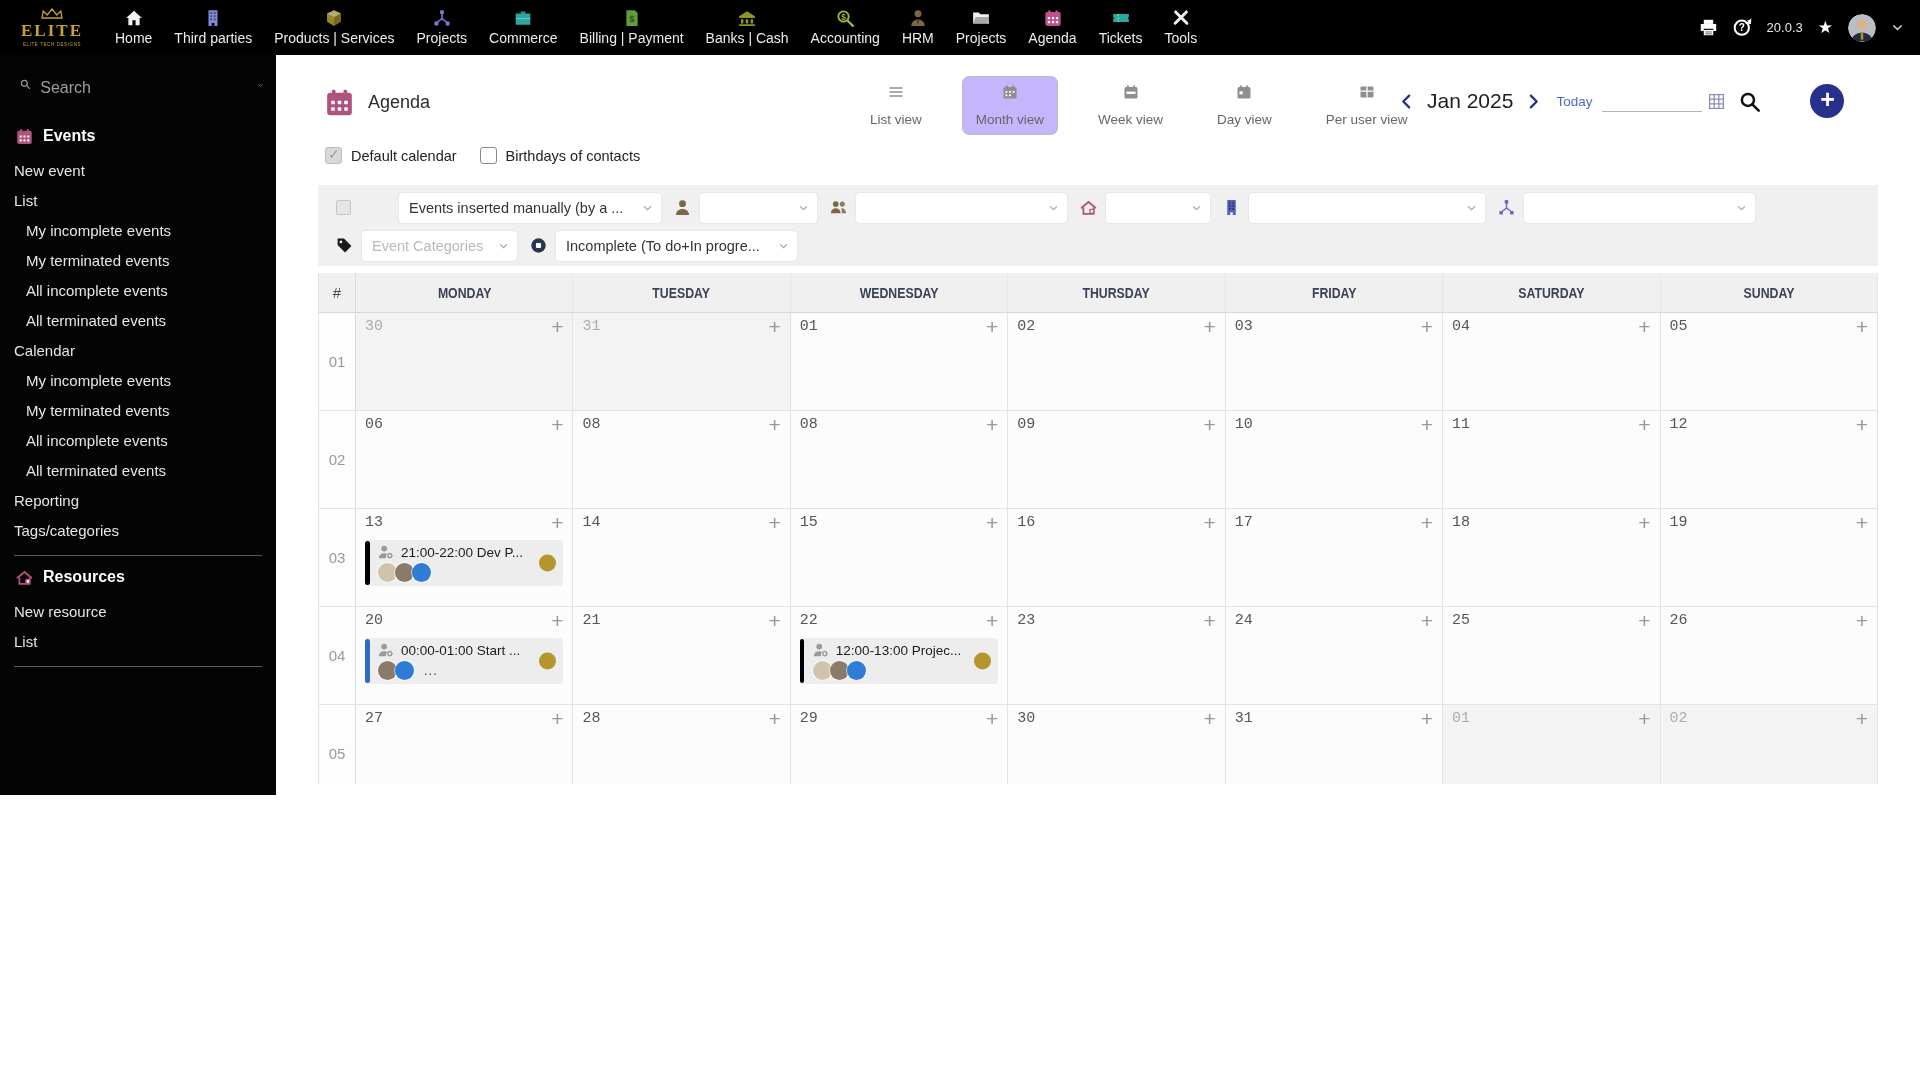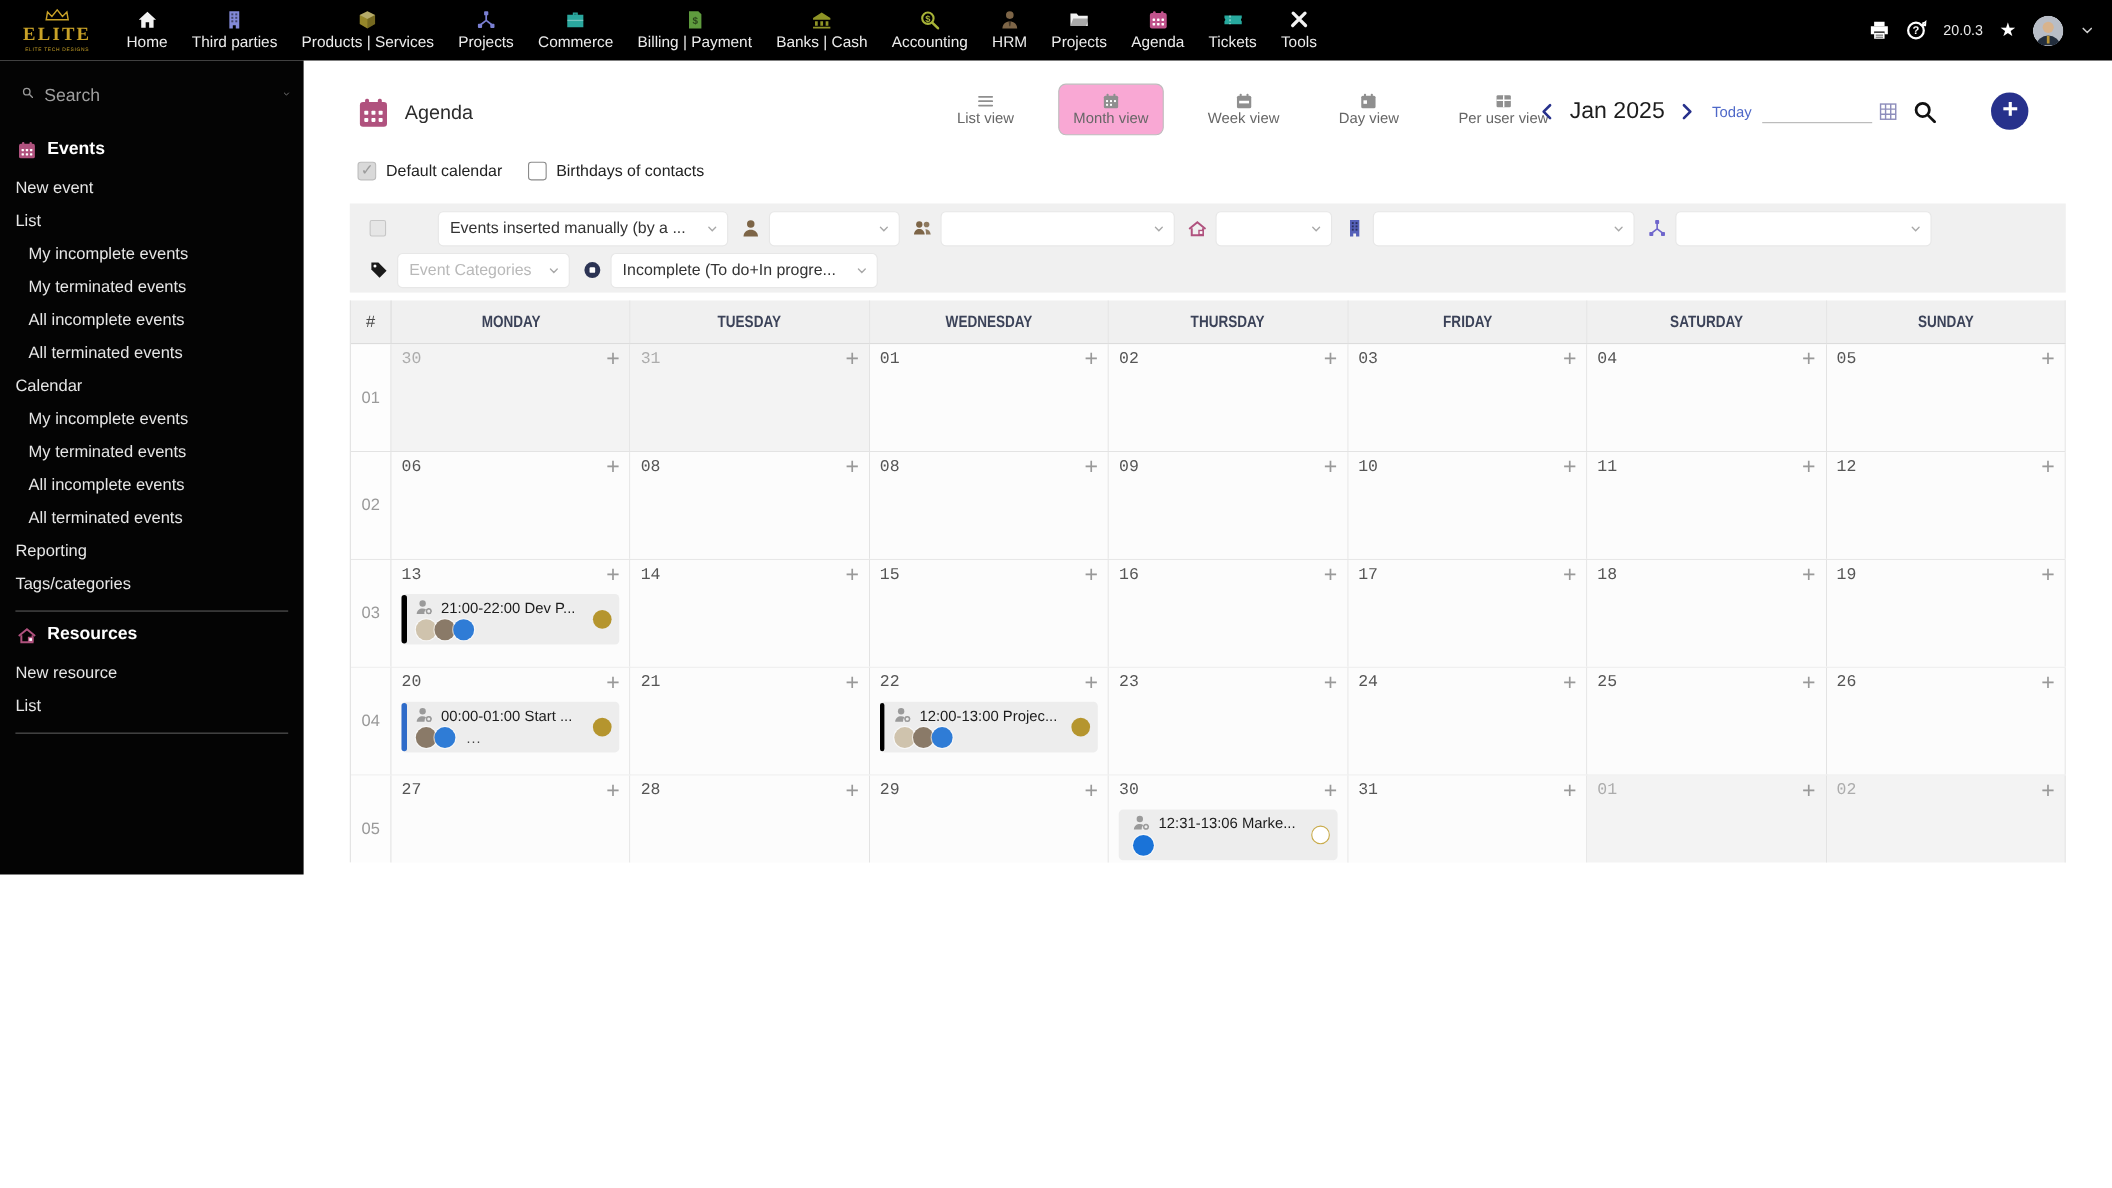--- a/index.html
+++ b/index.html
@@ -35,22 +35,22 @@
   .section-title { font-size:16px; font-weight:bold; color:#fff; }
   .side-item { display:block; font-size:15px; color:#e6e6e6; padding:6.5px 0 6.5px 0; cursor:pointer; text-decoration:none; }
   .side-item.ind { padding-left:12px; }
   .side-divider { border:none; border-top:1px solid #5a5a5a; margin:10px 14px 12px 0; }
 
   
   .title-block { position:absolute; left:325px; top:88px; display:flex; align-items:center; gap:14px; }
   .title-icon { width:29px; height:29px; color:#b0527e; }
   .page-title { font-size:18px; font-weight:500; color:#2c2c2c; }
   .views { position:absolute; left:856px; top:76px; display:flex; align-items:center; gap:26px; }
-  .view-item { display:flex; flex-direction:column; align-items:center; gap:0; padding:7px 13px; border:1px solid transparent; border-radius:7px; cursor:pointer; }
-  .view-item.selected { border-color:#bdbdbd; background:#f9a8d4; }
+  .view-item { display:flex; flex-direction:column; align-items:center; gap:12px; padding:7px 13px; border:1px solid transparent; border-radius:7px; cursor:pointer; }
+  .view-item.selected { border-color:#bdbdbd; background:#c4b5fd; }
   .vi-icon { width:16px; height:16px; color:#8f8f8f; }
   .vi-label { font-size:13.5px; color:#666; white-space:nowrap; }
   .datenav { position:absolute; left:1398px; top:84px; display:flex; align-items:center; gap:10px; }
   .chev { width:17px; height:17px; color:#27318c; cursor:pointer; }
   .month-label { font-size:21px; color:#1d1d1d; padding:0 2px; }
   .today-link { font-size:13.5px; color:#4e68c8; cursor:pointer; margin-left:4px; }
   .goto-input { width:100px; height:22px; border:none; border-bottom:1px solid #b5b5b5; outline:none; background:transparent; font-size:13px; }
   .minical-icon { width:17px; height:17px; color:#8d8dbb; margin-left:-4px; cursor:pointer; }
   .hsearch-icon { width:21px; height:21px; color:#111; cursor:pointer; margin-left:4px; }
   .fab { width:34px; height:34px; border-radius:50%; background:#27318c; color:#fff; display:flex; align-items:center; justify-content:center; font-size:25px; font-weight:bold; line-height:1; margin-left:40px; cursor:pointer; padding-bottom:3px; }
@@ -1010,47 +1010,20 @@
             <span class="cell-add">+</span>
           </div>
           <div>
             
           </div>
         </div><div class="cal-cell">
           <div class="cell-head">
             <span class="cell-date">30</span>
             <span class="cell-add">+</span>
           </div>
-          <div>
-
-          <div class="event">
-              <span class="ev-bar"></span>
-              <div class="ev-line1">
-                <span class="ev-icon">
-                    <svg viewBox="0 0 16 16">
-                      <circle cx="6.2" cy="4.6" r="2.9" fill="currentColor"></circle>
-                      <path fill="currentColor" d="M.8 14.2c.2-3.2 2.4-5 5.4-5 1.2 0 2.3.3 3.1.9a4.6 4.6 0 00-1.4 4.1z"></path>
-                      <g stroke="currentColor" fill="none" stroke-width="1.2">
-                        <circle cx="11.8" cy="11.6" r="2"></circle>
-                        <path d="M11.8 8.8v1M11.8 13.4v1M9 11.6h1M13.6 11.6h1M9.9 9.7l.7.7M13 13l.7.7M13.7 9.7l-.7.7M10.6 13l-.7.7"></path>
-                      </g>
-                    </svg>
-                  </span>
-                <span class="ev-title">12:31-13:06 Marke...</span>
-              </div>
-              <span class="ev-dot hollow"></span>
-              <div class="ev-bottom">
-                <div class="ev-avatars">
-
-                <span class="av" style="background: rgb(26, 115, 216);"></span>
-                  </div>
-                <span class="ev-more"></span>
-              </div>
-            </div>
-            </div>
         </div><div class="cal-cell">
           <div class="cell-head">
             <span class="cell-date">31</span>
             <span class="cell-add">+</span>
           </div>
           <div>
             
           </div>
         </div><div class="cal-cell other">
           <div class="cell-head">

